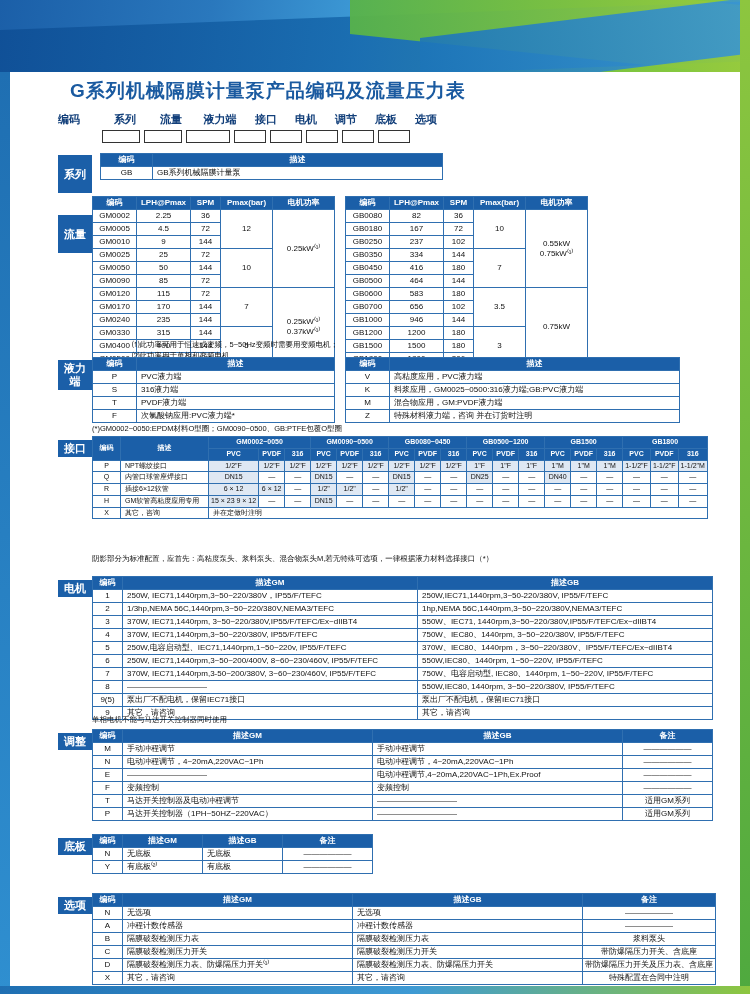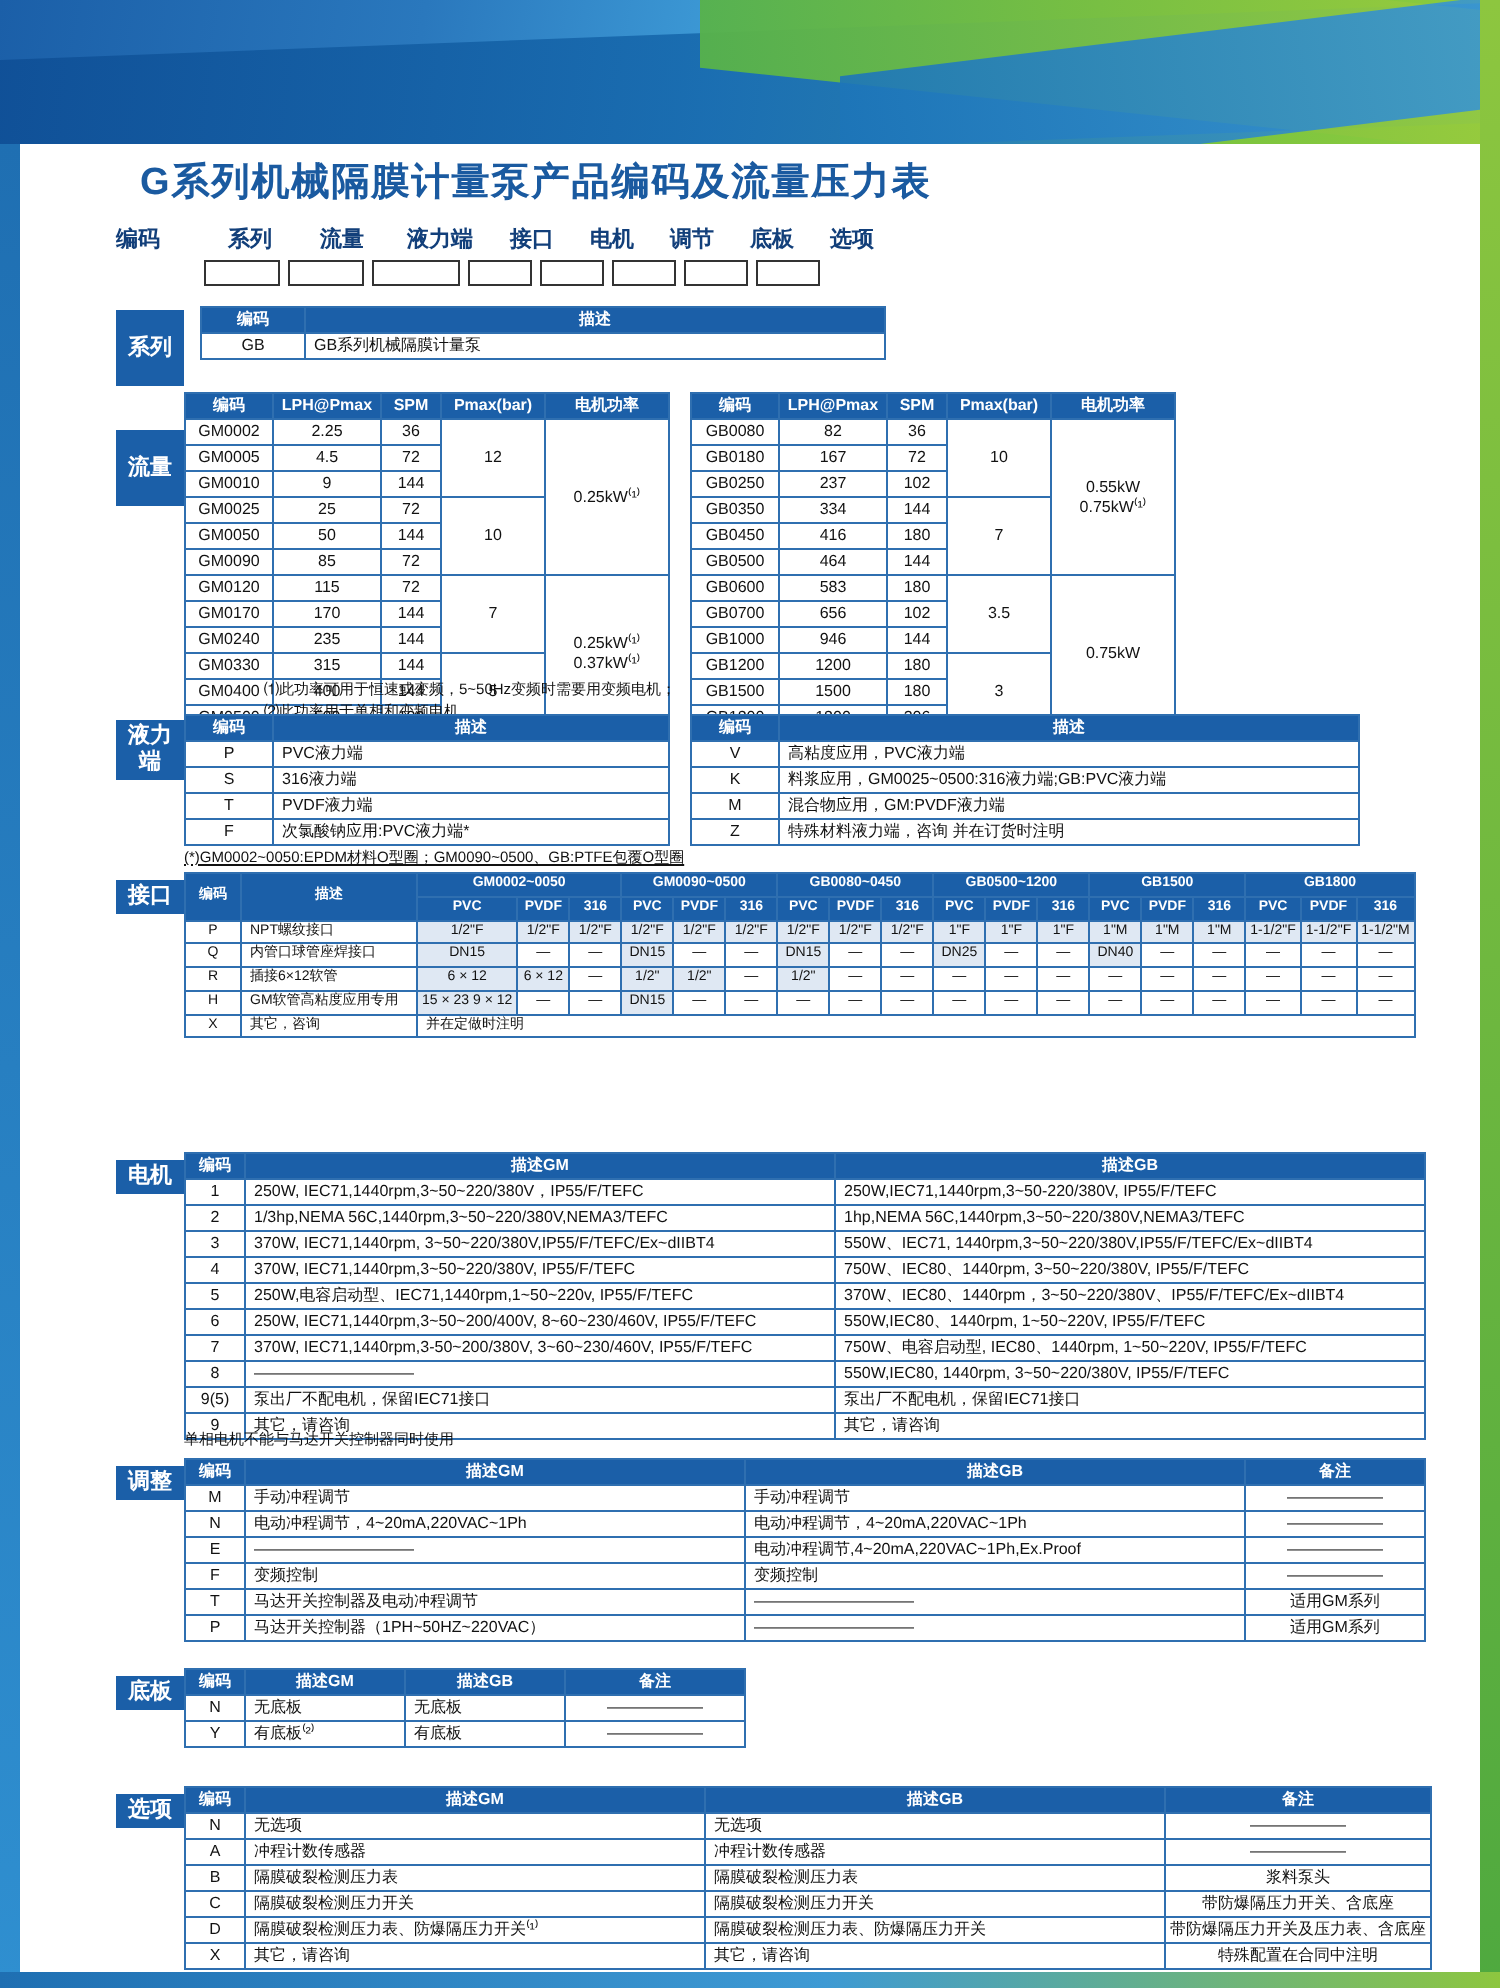--- a/index.html
+++ b/index.html
@@ -348,21 +348,21 @@
             <td>M</td>
             <td class="l">混合物应用，GM:PVDF液力端</td>
           </tr>
           <tr>
             <td>Z</td>
             <td class="l">特殊材料液力端，咨询        并在订货时注明</td>
           </tr>
         </tbody>
       </table>
     </div>
-  <div class="note" style="left:92px; top:423px;text-decoration:underline;">(*)GM0002~0050:EPDM材料O型圈；GM0090~0500、GB:PTFE包覆O型圈</div>
+  <div class="note" style="left:92px; top:423px;">(*)GM0002~0050:EPDM材料O型圈；GM0090~0500、GB:PTFE包覆O型圈</div>
 
   <div class="sec-label" style="left:58px; top:440px;">接口</div>
   <div class="tbl" style="left:92px; top:436px;" id="port-table">
       <table class="t" style="font-size:7px">
         <tbody>
           <tr>
             <th rowspan="2" style="width:28px">编码</th>
             <th rowspan="2" style="width:88px">描述</th>
             <th colspan="3">GM0002~0050</th>
             <th colspan="3">GM0090~0500</th>
@@ -482,20 +482,21 @@
           </tr>
           <tr>
             <td>X</td>
             <td class="l" style="white-space:normal">其它，咨询</td>
             <td colspan="18" class="l">并在定做时注明</td>
           </tr>
         </tbody>
       </table>
     </div>
   <div class="note" style="left:92px; top:553px;" id="port-notes">
+      <div>阴影部分为标准配置，应首先：高粘度泵头、浆料泵头、混合物泵头M,若无特殊可选项，一律根据液力材料选择接口（*）</div>
     </div>
 
   <div class="sec-label" style="left:58px; top:580px;">电机</div>
   <div class="tbl" style="left:92px; top:576px;" id="motor-table">
       <table class="t">
         <tbody>
           <tr>
             <th style="width:30px">编码</th>
             <th style="width:295px">描述GM</th>
             <th style="width:295px">描述GB</th>

